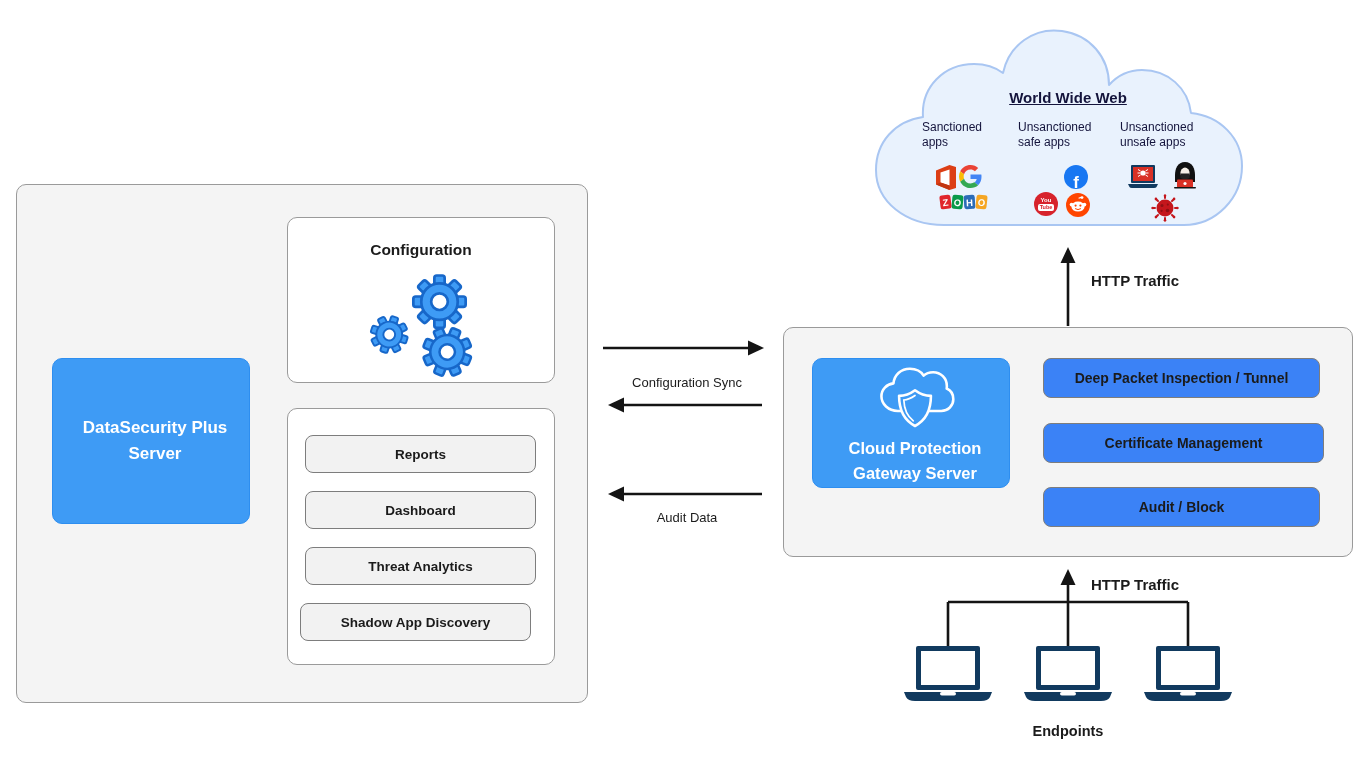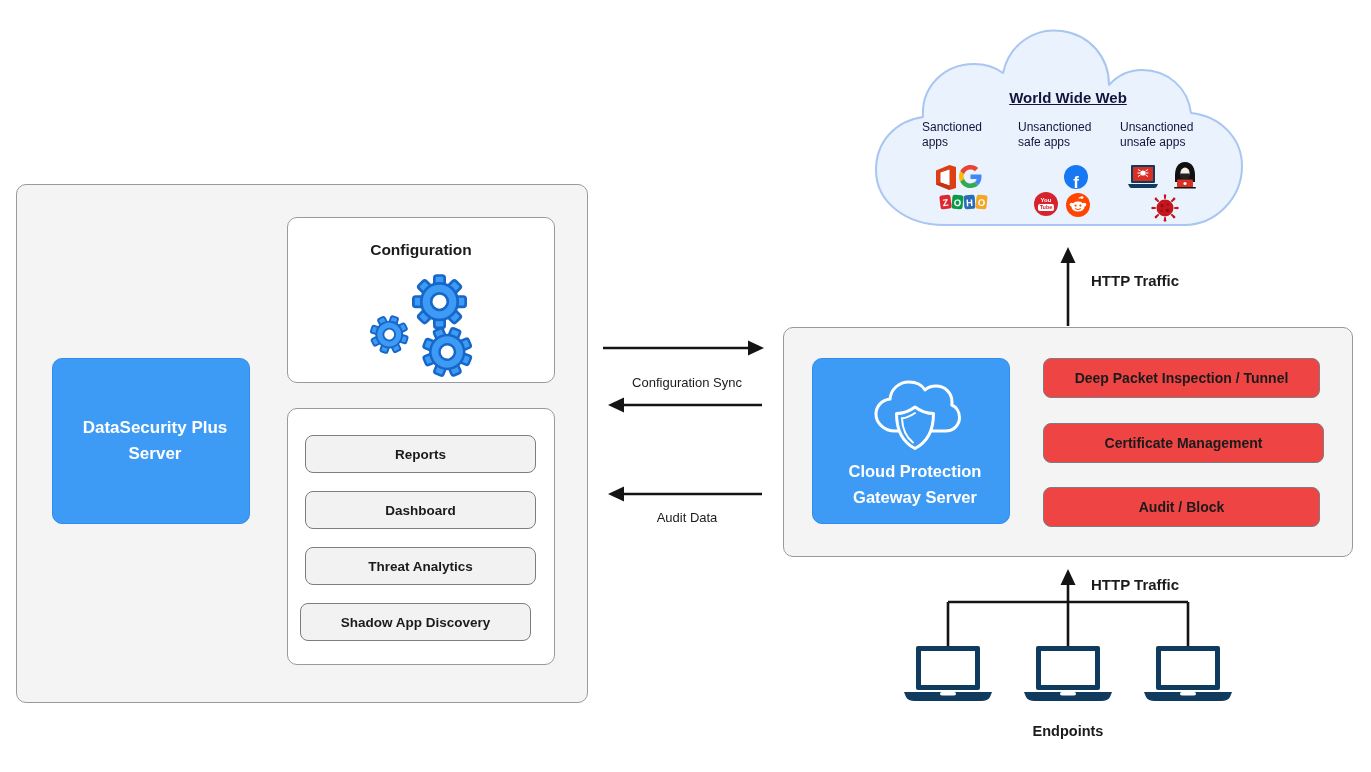--- a/index.html
+++ b/index.html
@@ -24,21 +24,21 @@
     text-align:center;
     padding-left:8px;
   }
   .bluebox .bb-label { font-size:17px; line-height:1.55; padding:0 14px; }
   .btn {
     position:absolute; background:#f2f2f2; border:1px solid #7d7d7d; border-radius:8px;
     display:flex; align-items:center; justify-content:center;
     font-weight:bold; font-size:13.5px;
   }
   .featurebox {
-    position:absolute; background:#ef4444; border:1px solid #7d7d7d; border-radius:8px;
+    position:absolute; background:#3b82f6; border:1px solid #7d7d7d; border-radius:8px;
     display:flex; align-items:center; justify-content:center;
     font-weight:bold; font-size:14px;
   }
   .cfg-title { position:absolute; width:100%; text-align:center; font-weight:bold; font-size:15.5px; }
   .conn-label { position:absolute; font-size:13px; text-align:center; }
   .traffic-label { position:absolute; font-size:15px; font-weight:bold; }
   .cloud-title { position:absolute; text-align:center; font-weight:bold; font-size:15px; color:#14143c;text-decoration:underline; }
   .cat-label { position:absolute; text-align:left; font-size:12px; line-height:15px; color:#14143c; }
   .endpoints-label { position:absolute; text-align:center; font-weight:bold; font-size:14.5px; }
   svg { display:block; }
@@ -208,21 +208,21 @@
 
 <div class="whitebox" style="left:287px; top:408px; width:268px; height:257px;"></div>
 
 <div class="btn" style="left:305px; top:435px; width:231px; height:38px;">Reports</div>
 <div class="btn" style="left:305px; top:491px; width:231px; height:38px;">Dashboard</div>
 <div class="btn" style="left:305px; top:547px; width:231px; height:38px;">Threat Analytics</div>
 <div class="btn" style="left:300px; top:603px; width:231px; height:38px;">Shadow App Discovery</div>
 
 <div class="panel" style="left:783px; top:327px; width:570px; height:230px;"></div>
 
-<div class="bluebox" style="left:812px; top:358px; width:198px; height:166px;">
+<div class="bluebox" style="left:812px; top:358px; width:198px; height:130px;">
   <svg style="margin-top:2px;" width="100" height="80" viewBox="0 0 100 80">
     <path d="M 30 58 C 19 58 11 50 11 41 C 11 33 17 27 25 26
              C 26 16 34 9 44 9 C 51 9 57 12 60 17
              C 63 14 67 13 71 13 C 80 13 87 20 87 29 C 87 30 87 31 86.8 32
              C 91.5 34 94.5 39 94.5 44.5 C 94.5 52 88.5 58 80.5 58 Z" fill="none" stroke="#fff" stroke-width="3" stroke-linejoin="round"></path>
     <path d="M50 34 C 56 38.5 62 40.5 68.5 40.5 C 68.5 56 62.5 69 50 75.5
              C 37.5 69 31.5 56 31.5 40.5 C 38 40.5 44 38.5 50 34 Z" fill="#3E9BF5" stroke="#fff" stroke-width="3" stroke-linejoin="round"></path>
     <path d="M50 40 C 45 43.5 41 45 37 45.3 C 37.4 56 41.5 64.5 48 69.5" fill="none" stroke="#fff" stroke-width="2" stroke-linecap="round"></path>
   </svg>
   <div class="bb-label" style="font-size:16.5px; margin-top:6px;">Cloud Protection Gateway Server</div>

